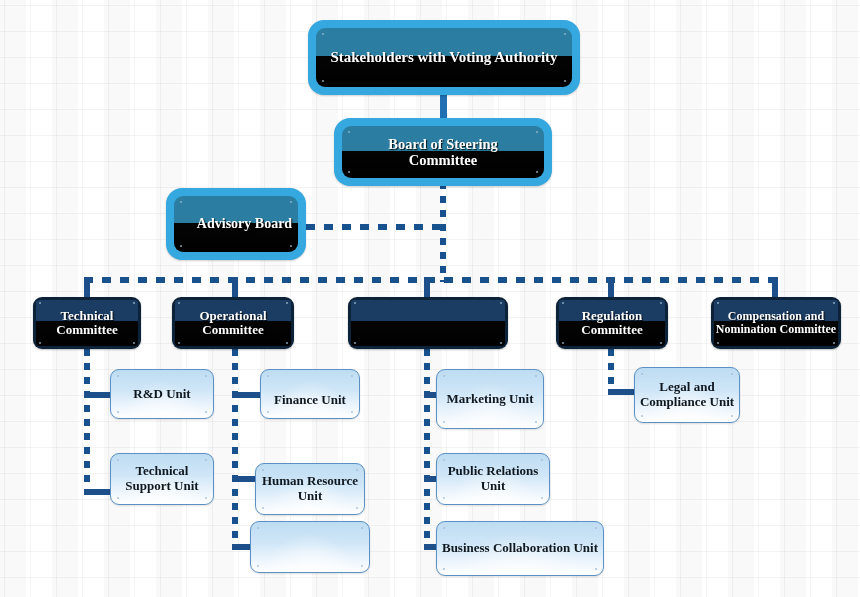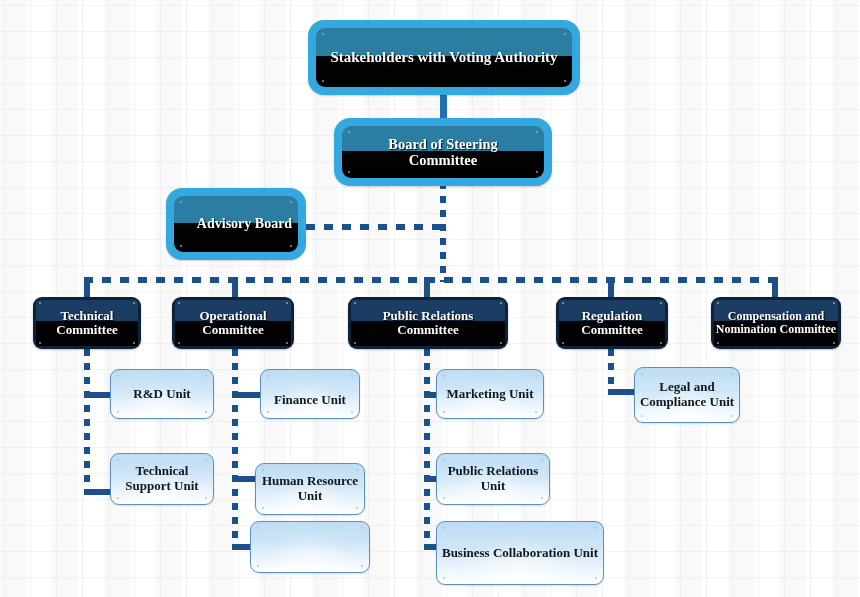--- a/index.html
+++ b/index.html
@@ -192,21 +192,20 @@
       <span class="label" style="font-size:13px;max-width:110px;">Operational Committee</span>
     </div>
   </div>
 
   <div class="node node-cmt" style="left:348px;top:297px;width:160px;height:52px;">
     <div class="inner">
       <span class="rivet r-tl"></span>
       <span class="rivet r-tr"></span>
       <span class="rivet r-bl"></span>
       <span class="rivet r-br"></span>
-      <span class="label" style="font-size:13px;max-width:146px;">Public Relations Committee</span>
     </div>
   </div>
 
   <div class="node node-cmt" style="left:556px;top:297px;width:112px;height:52px;">
     <div class="inner">
       <span class="rivet r-tl"></span>
       <span class="rivet r-tr"></span>
       <span class="rivet r-bl"></span>
       <span class="rivet r-br"></span>
       <span class="label" style="font-size:13px;max-width:100px;">Regulation Committee</span>
@@ -255,37 +254,37 @@
     <span class="label" style="font-size:13px;max-width:104px;">Human Resource Unit</span>
   </div>
 
   <div class="node node-unit" style="left:250px;top:521px;width:120px;height:52px;">
     <span class="rivet r-tl"></span>
     <span class="rivet r-tr"></span>
     <span class="rivet r-bl"></span>
     <span class="rivet r-br"></span>
   </div>
 
-  <div class="node node-unit" style="left:436px;top:369px;width:108px;height:50px;">
+  <div class="node node-unit" style="left:436px;top:369px;width:108px;height:60px;">
     <span class="rivet r-tl"></span>
     <span class="rivet r-tr"></span>
     <span class="rivet r-bl"></span>
     <span class="rivet r-br"></span>
     <span class="label" style="font-size:13px;max-width:100px;">Marketing Unit</span>
   </div>
 
   <div class="node node-unit" style="left:436px;top:453px;width:114px;height:52px;">
     <span class="rivet r-tl"></span>
     <span class="rivet r-tr"></span>
     <span class="rivet r-bl"></span>
     <span class="rivet r-br"></span>
     <span class="label" style="font-size:13px;max-width:106px;">Public Relations Unit</span>
   </div>
 
-  <div class="node node-unit" style="left:436px;top:521px;width:168px;height:64px;">
+  <div class="node node-unit" style="left:436px;top:521px;width:168px;height:55px;">
     <span class="rivet r-tl"></span>
     <span class="rivet r-tr"></span>
     <span class="rivet r-bl"></span>
     <span class="rivet r-br"></span>
     <span class="label" style="font-size:13px;max-width:160px;">Business Collaboration Unit</span>
   </div>
 
   <div class="node node-unit" style="left:634px;top:367px;width:106px;height:56px;">
     <span class="rivet r-tl"></span>
     <span class="rivet r-tr"></span>

